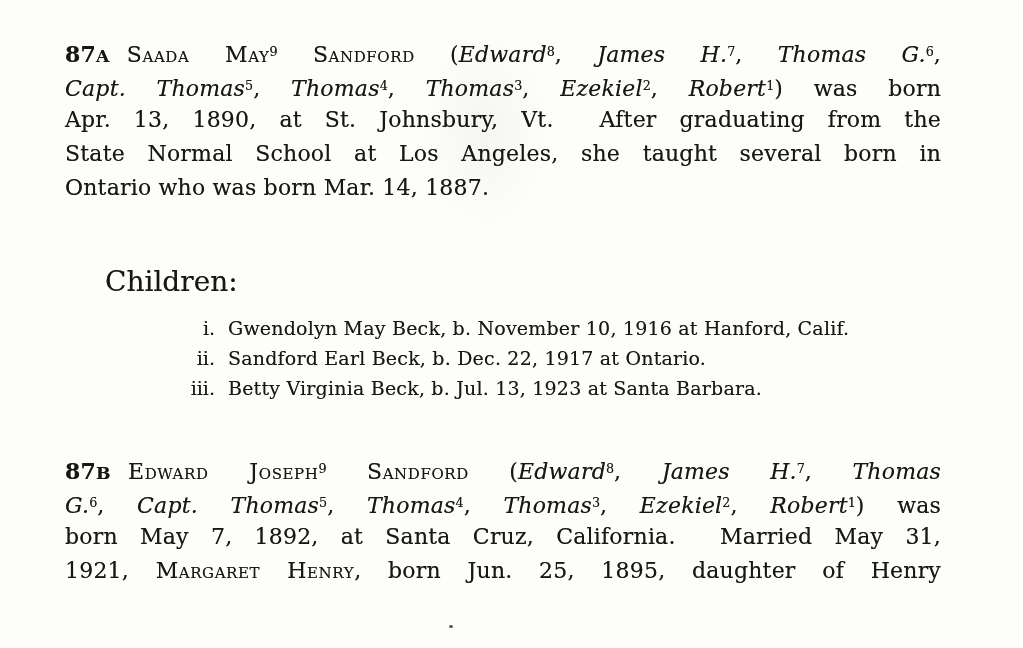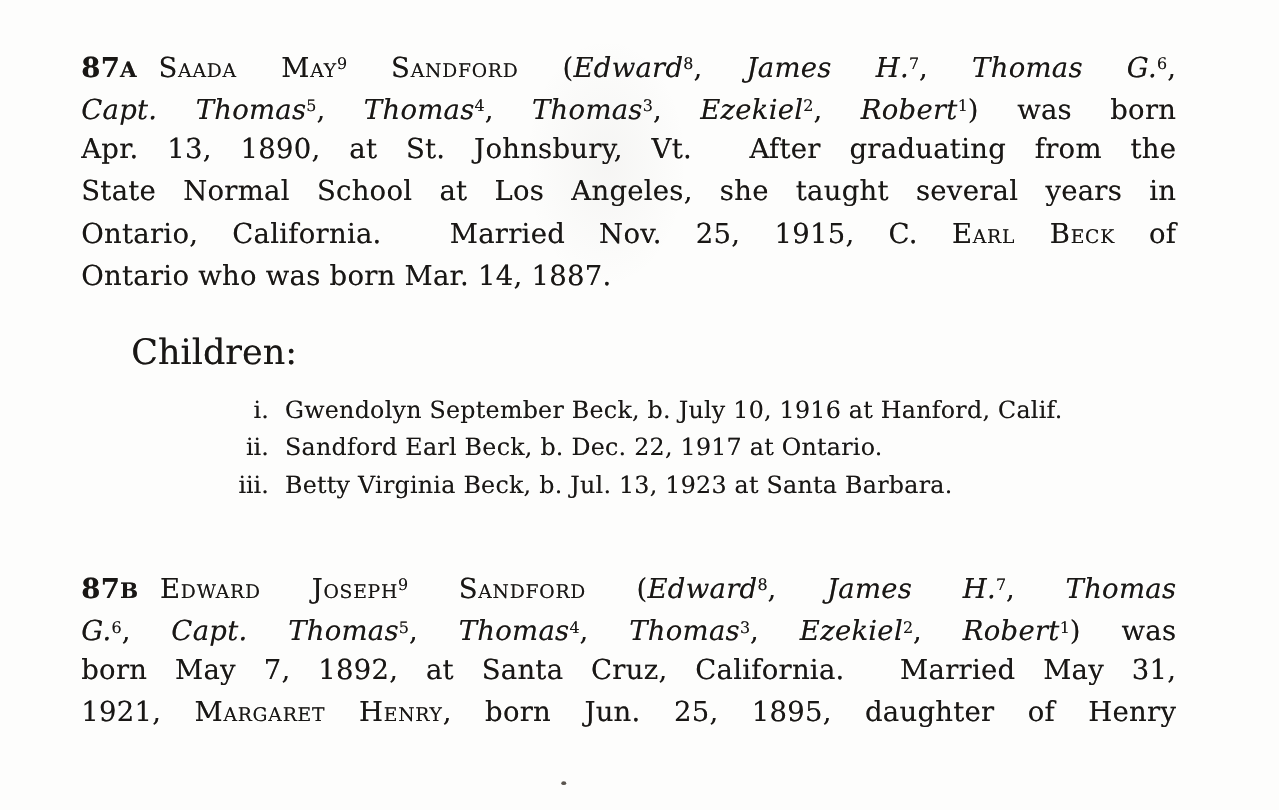--- a/index.html
+++ b/index.html
@@ -54,31 +54,30 @@
 <body>
 
 <div class="page">
   <div class="smudge"></div>
   <div class="text-block">
 
     <div class="entry" id="entry-87a">
         <div class="pline"><span class="seg-b">87</span><span class="seg-cap">A</span><span class="seg-gap"></span><span class="seg-sc">Saada May</span><span class="seg-sup">9</span><span> </span><span class="seg-sc">Sandford</span><span> (</span><span class="seg-i">Edward</span><span class="seg-sup">8</span><span>, </span><span class="seg-i">James H.</span><span class="seg-sup">7</span><span>, </span><span class="seg-i">Thomas G.</span><span class="seg-sup">6</span><span>,</span></div>
         <div class="pline"><span class="seg-i">Capt. Thomas</span><span class="seg-sup">5</span><span>, </span><span class="seg-i">Thomas</span><span class="seg-sup">4</span><span>, </span><span class="seg-i">Thomas</span><span class="seg-sup">3</span><span>, </span><span class="seg-i">Ezekiel</span><span class="seg-sup">2</span><span>, </span><span class="seg-i">Robert</span><span class="seg-sup">1</span><span>) was born</span></div>
         <div class="pline"><span>Apr. 13, 1890, at St. Johnsbury, Vt.&nbsp; After graduating from the</span></div>
-        <div class="pline"><span>State Normal School at Los Angeles, she taught several years in</span></div>
-        <div class="pline"><span>Ontario, California.&nbsp; Married Nov. 25, 1915, C. </span><span class="seg-sc">Earl Beck</span><span> of</span></div>
+        <div class="pline"><span>State Normal School at Los Angeles, she taught several born in</span></div>
         <div class="pline last"><span>Ontario who was born Mar. 14, 1887.</span></div>
       </div>
 
     <div class="children-heading">Children:</div>
 
     <div class="children-list">
         <div class="crow">
           <span class="cnum">i.</span>
-          <span class="ctext">Gwendolyn September Beck, b. July 10, 1916 at Hanford, Calif.</span>
+          <span class="ctext">Gwendolyn May Beck, b. November 10, 1916 at Hanford, Calif.</span>
         </div>
         <div class="crow">
           <span class="cnum">ii.</span>
           <span class="ctext">Sandford Earl Beck, b. Dec. 22, 1917 at Ontario.</span>
         </div>
         <div class="crow">
           <span class="cnum">iii.</span>
           <span class="ctext">Betty Virginia Beck, b. Jul. 13, 1923 at Santa Barbara.</span>
         </div>
       </div>

